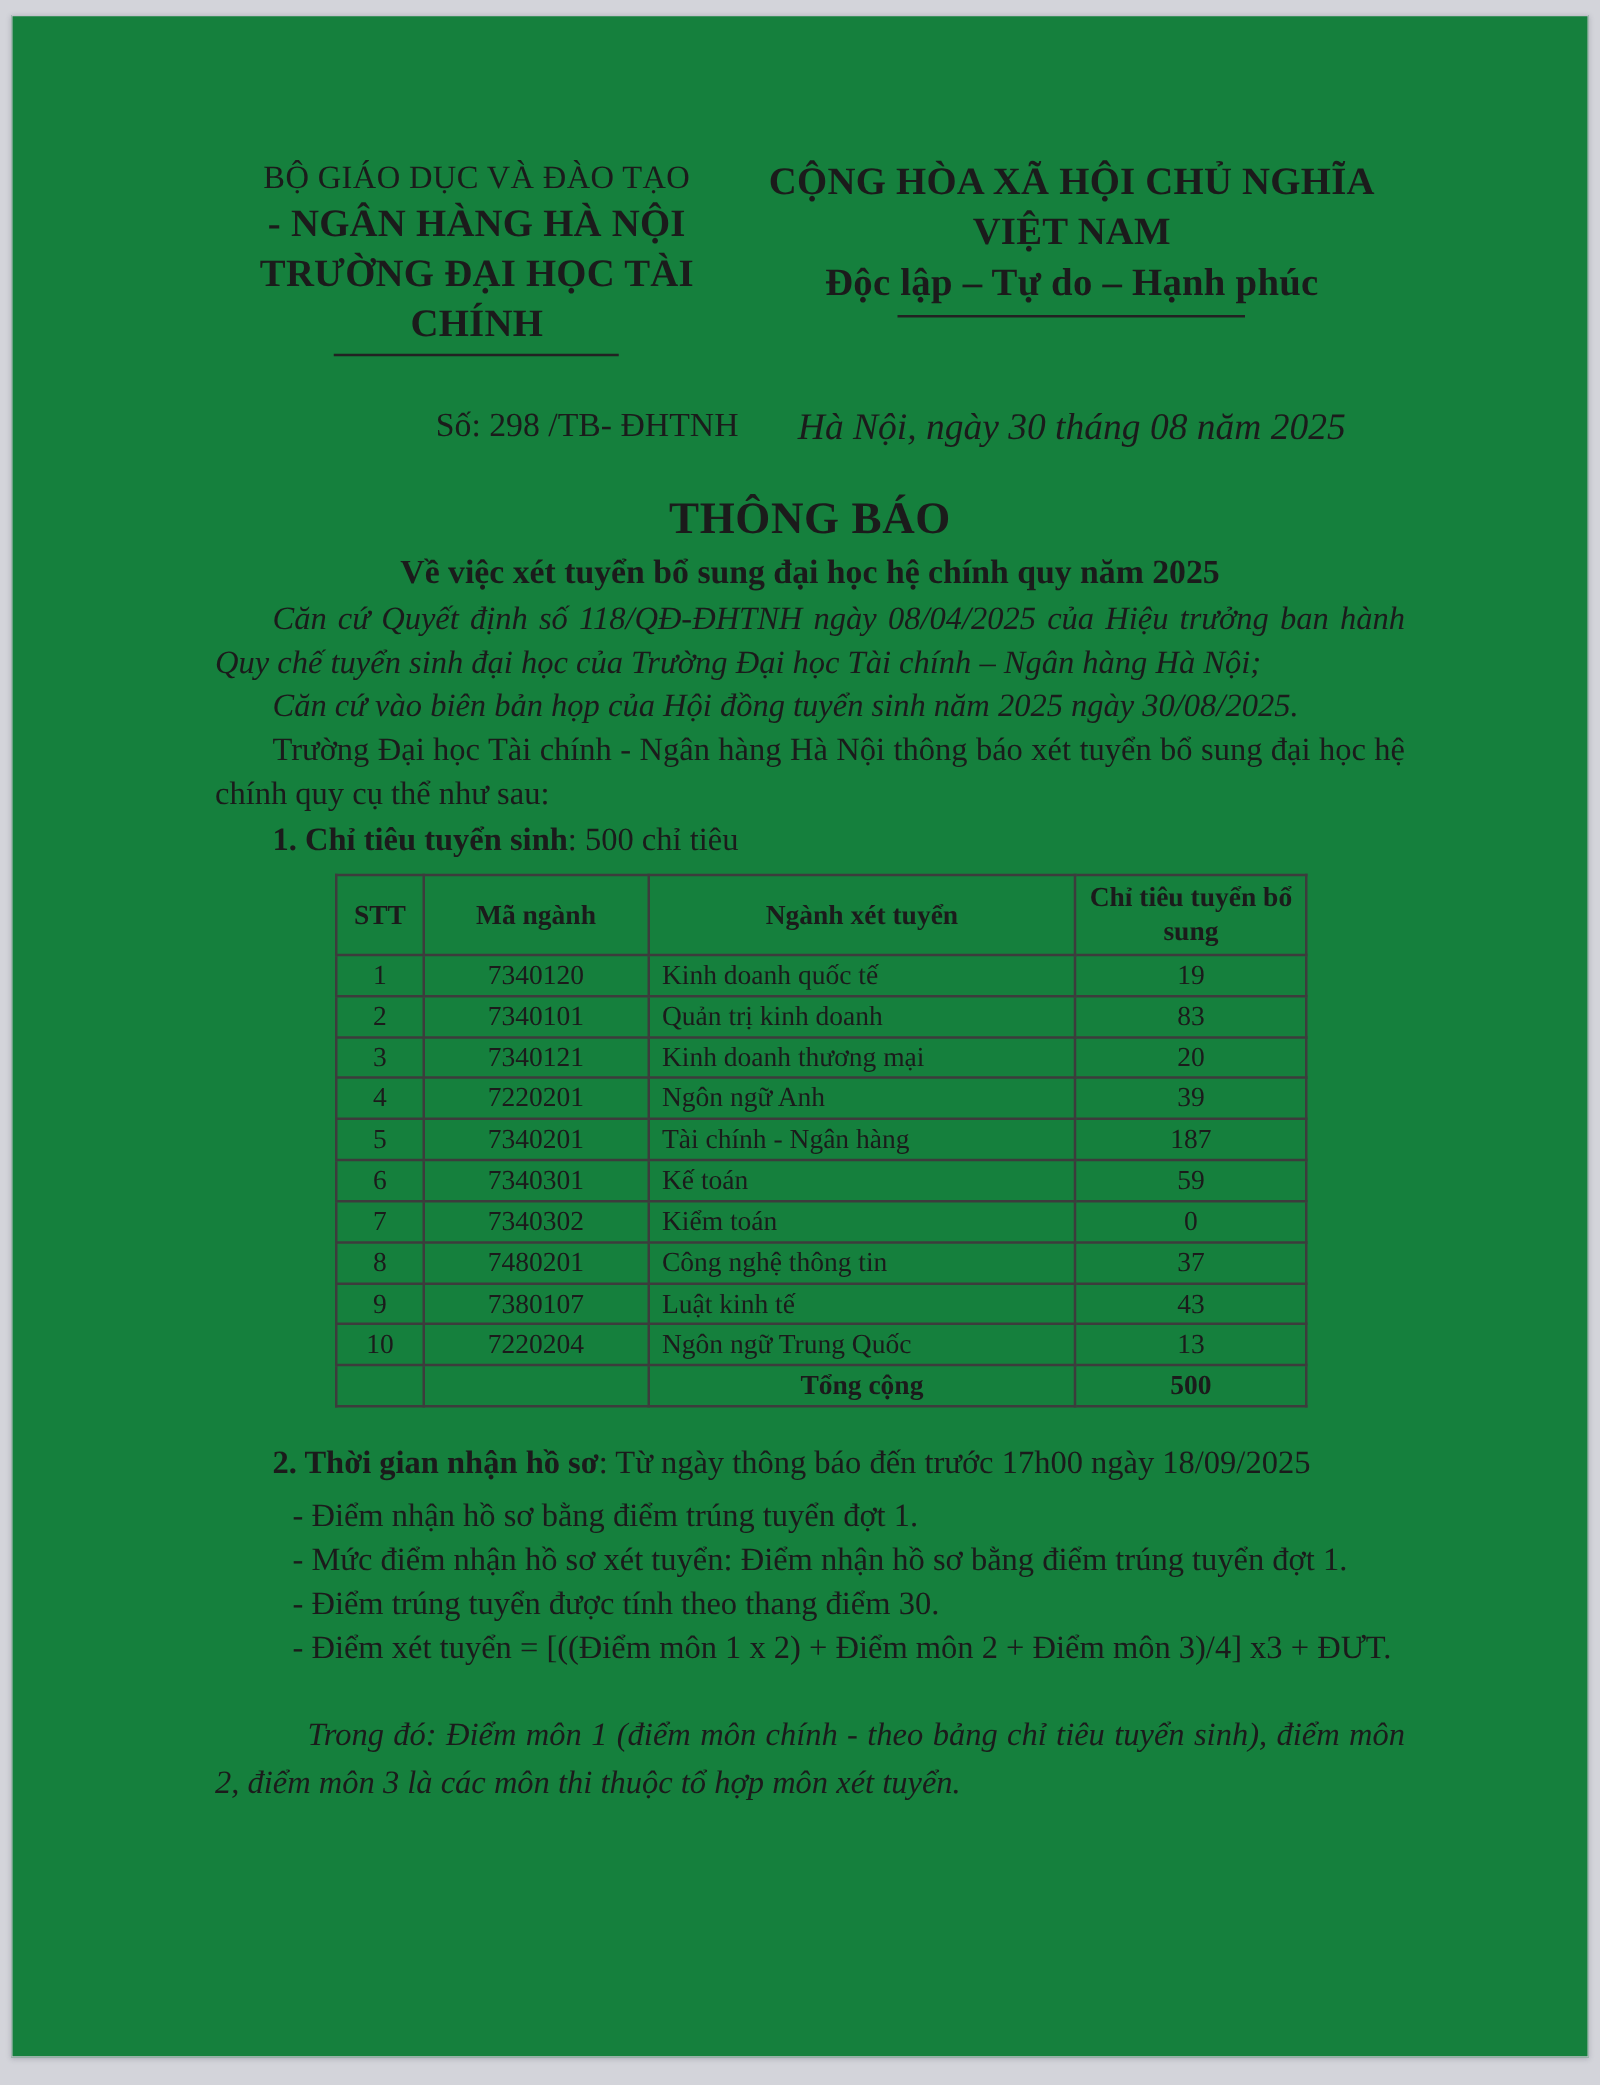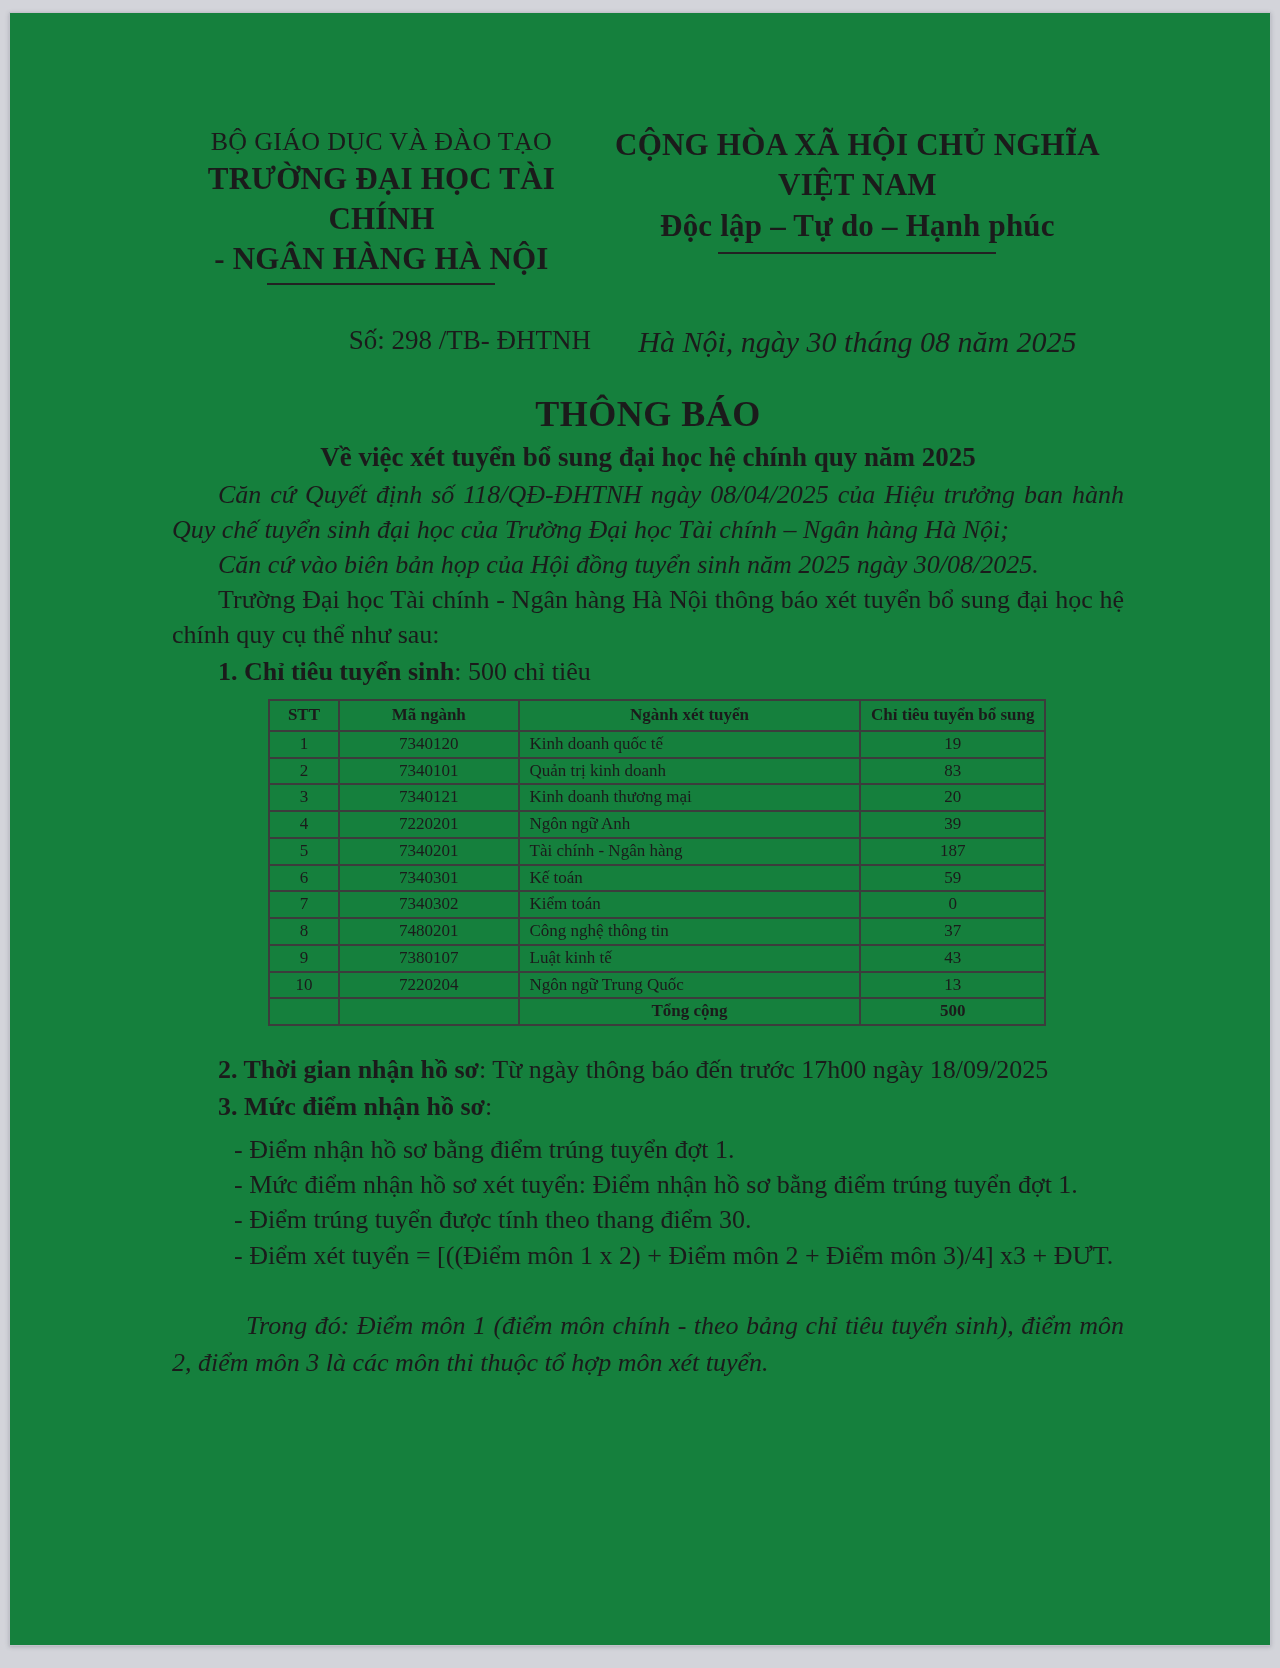--- a/index.html
+++ b/index.html
@@ -39,21 +39,21 @@
   .para { text-indent:46px; }
   .para.it { font-style:italic; }
   .sec-line { margin-top:2px; }
   .sec-line .lbl { font-weight:bold; }
   .dash-item { padding-left:62px; }
   
   table.quota {
     border-collapse:collapse;
     margin:10px 0 0 96px;
     width:778px;
-    font-size:17px;
+    font-size:22px;
     line-height:1.22;
   }
   table.quota th, table.quota td {
     border:2px solid #3c3c3c;
     padding:2px 10px;
   }
   table.quota th { font-weight:bold; text-align:center; padding:4px 8px; }
   td.c { text-align:center; }
   td.l { text-align:left; }
   td.b { font-weight:bold; text-align:center; }
@@ -75,22 +75,22 @@
 </style>
 </head>
 <body>
 
 <div class="photo-frame">
   <div class="page">
 
     <div class="doc-header">
       <div class="hdr-left">
         <div class="hdr-reg">BỘ GIÁO DỤC VÀ ĐÀO TẠO</div>
+        <div class="hdr-bold">- NGÂN HÀNG HÀ NỘI</div>
         <div class="hdr-bold">TRƯỜNG ĐẠI HỌC TÀI CHÍNH</div>
-        <div class="hdr-bold">- NGÂN HÀNG HÀ NỘI</div>
         <div class="rule-left"></div>
       </div>
       <div class="hdr-right">
         <div class="hdr-bold">CỘNG HÒA XÃ HỘI CHỦ NGHĨA VIỆT NAM</div>
         <div class="hdr-bold">Độc lập – Tự do – Hạnh phúc</div>
         <div class="rule-right"></div>
       </div>
     </div>
 
     <div class="num-row">
@@ -192,23 +192,20 @@
             <td class="b">Tổng cộng</td>
             <td class="b">500</td>
           </tr>
         </tbody>
       </table>
 
       <p class="para sec-line mt26">
         <span class="lbl">2. Thời gian nhận hồ sơ</span><span>: Từ ngày thông báo đến trước 17h00 ngày 18/09/2025</span>
       </p>
 
-      <p class="para sec-line">
-        <span class="lbl">3. Mức điểm nhận hồ sơ</span><span>:</span>
-      </p>
 
       <p class="dash-item mt8">- Điểm nhận hồ sơ bằng điểm trúng tuyển đợt 1.</p>
       <p class="dash-item">- Mức điểm nhận hồ sơ xét tuyển: Điểm nhận hồ sơ bằng điểm trúng tuyển đợt 1.</p>
       <p class="dash-item">- Điểm trúng tuyển được tính theo thang điểm 30.</p>
       <p class="dash-item">- Điểm xét tuyển = [((Điểm môn 1 x 2) + Điểm môn 2 + Điểm môn 3)/4] x3 + ĐƯT.</p>
 
       <p class="note">Trong đó: Điểm môn 1 (điểm môn chính - theo bảng chỉ tiêu tuyển sinh), điểm môn 2, điểm môn 3 là các môn thi thuộc tổ hợp môn xét tuyển.</p>
     </div>
 
   </div>

